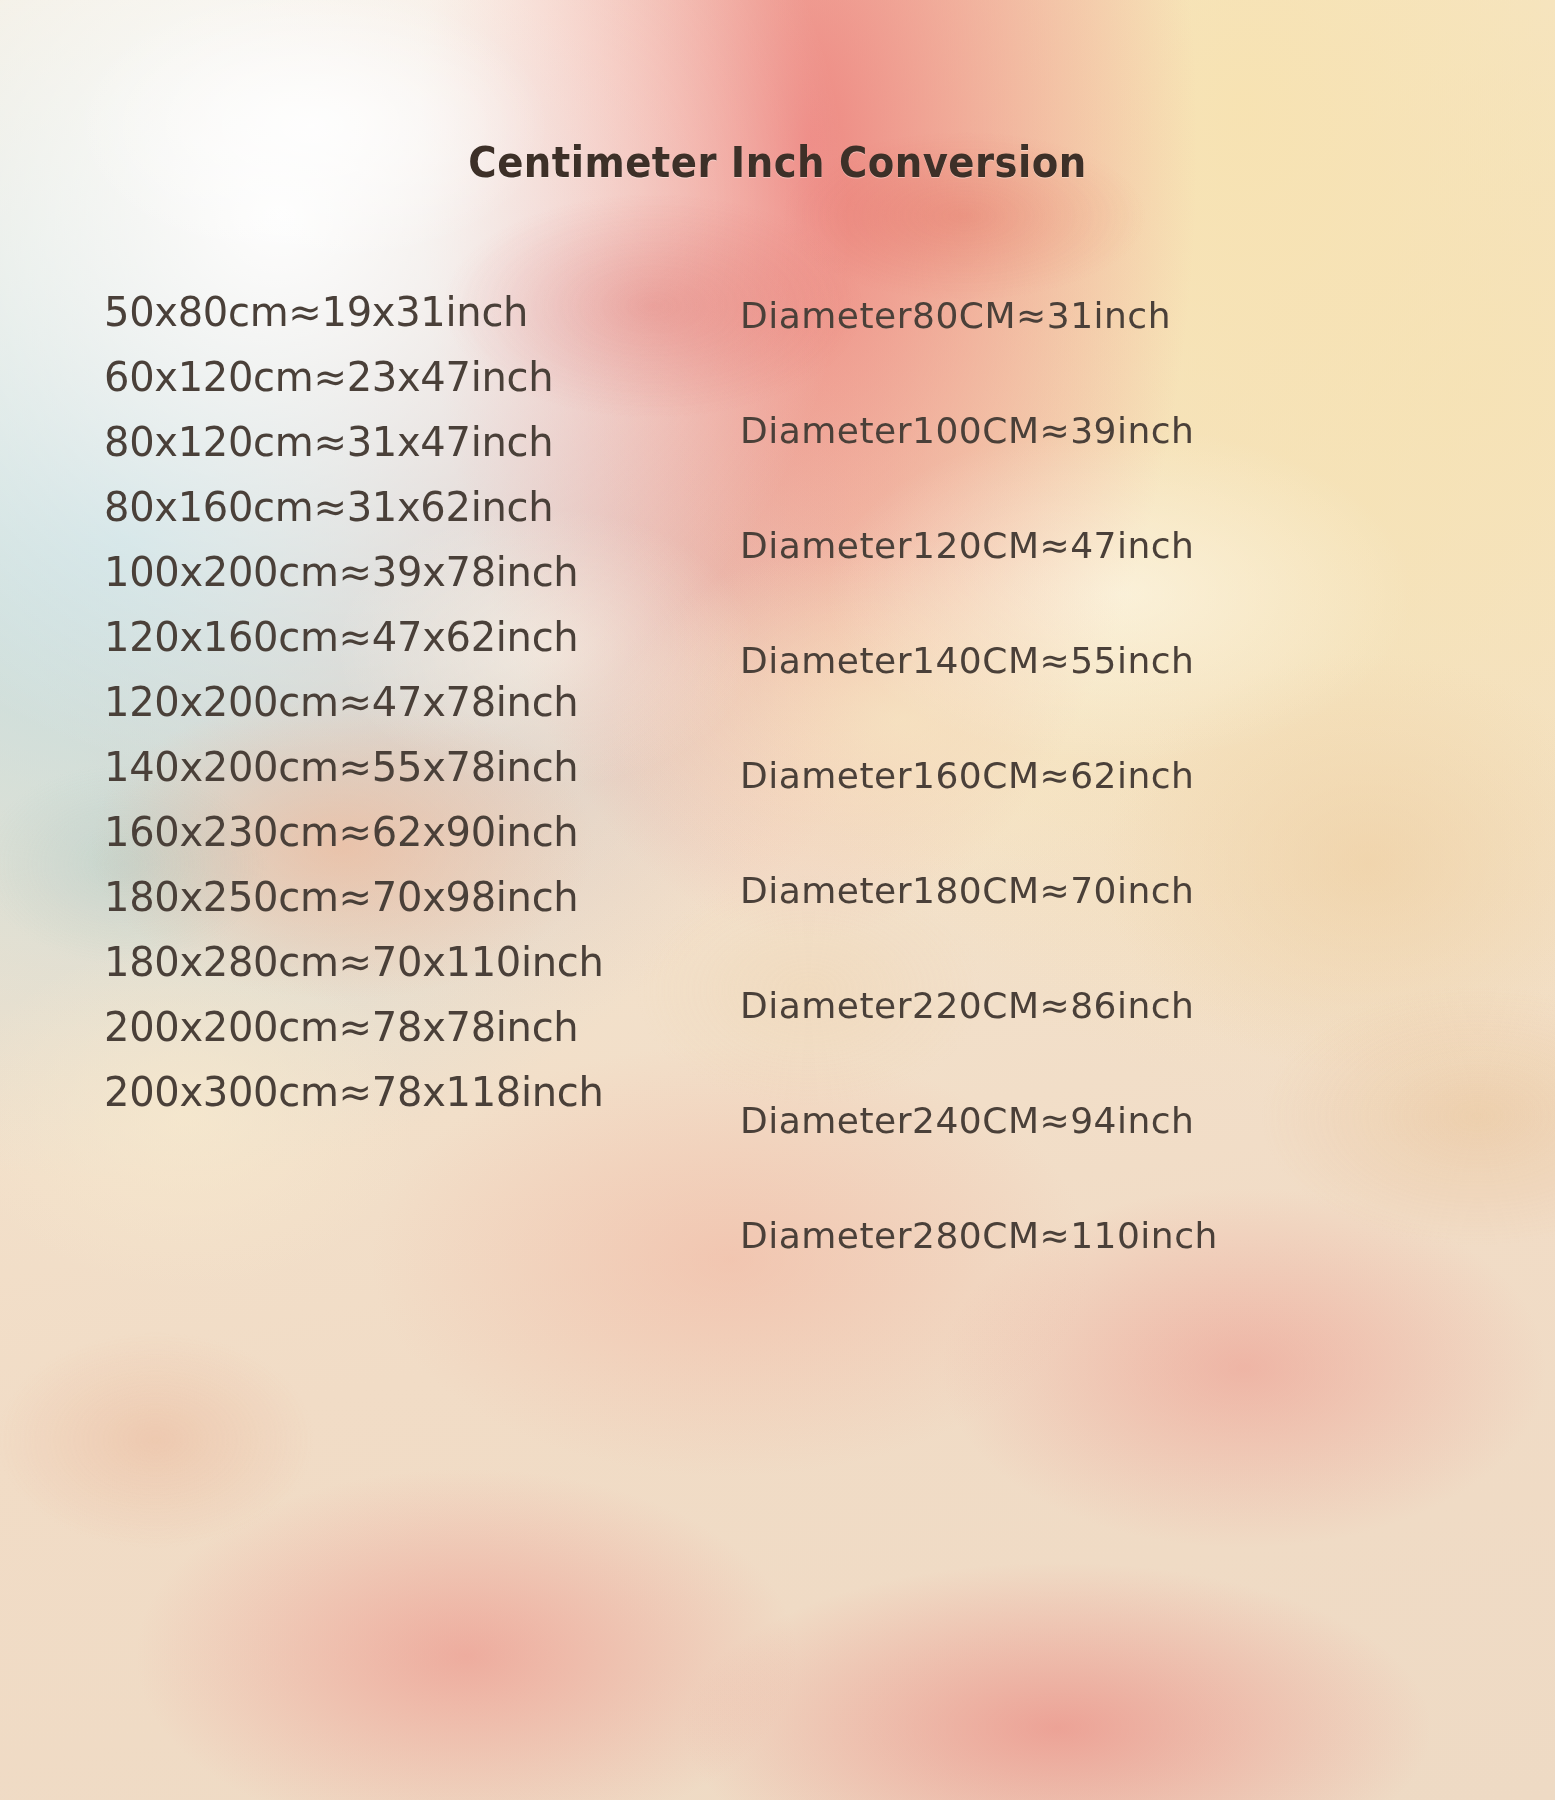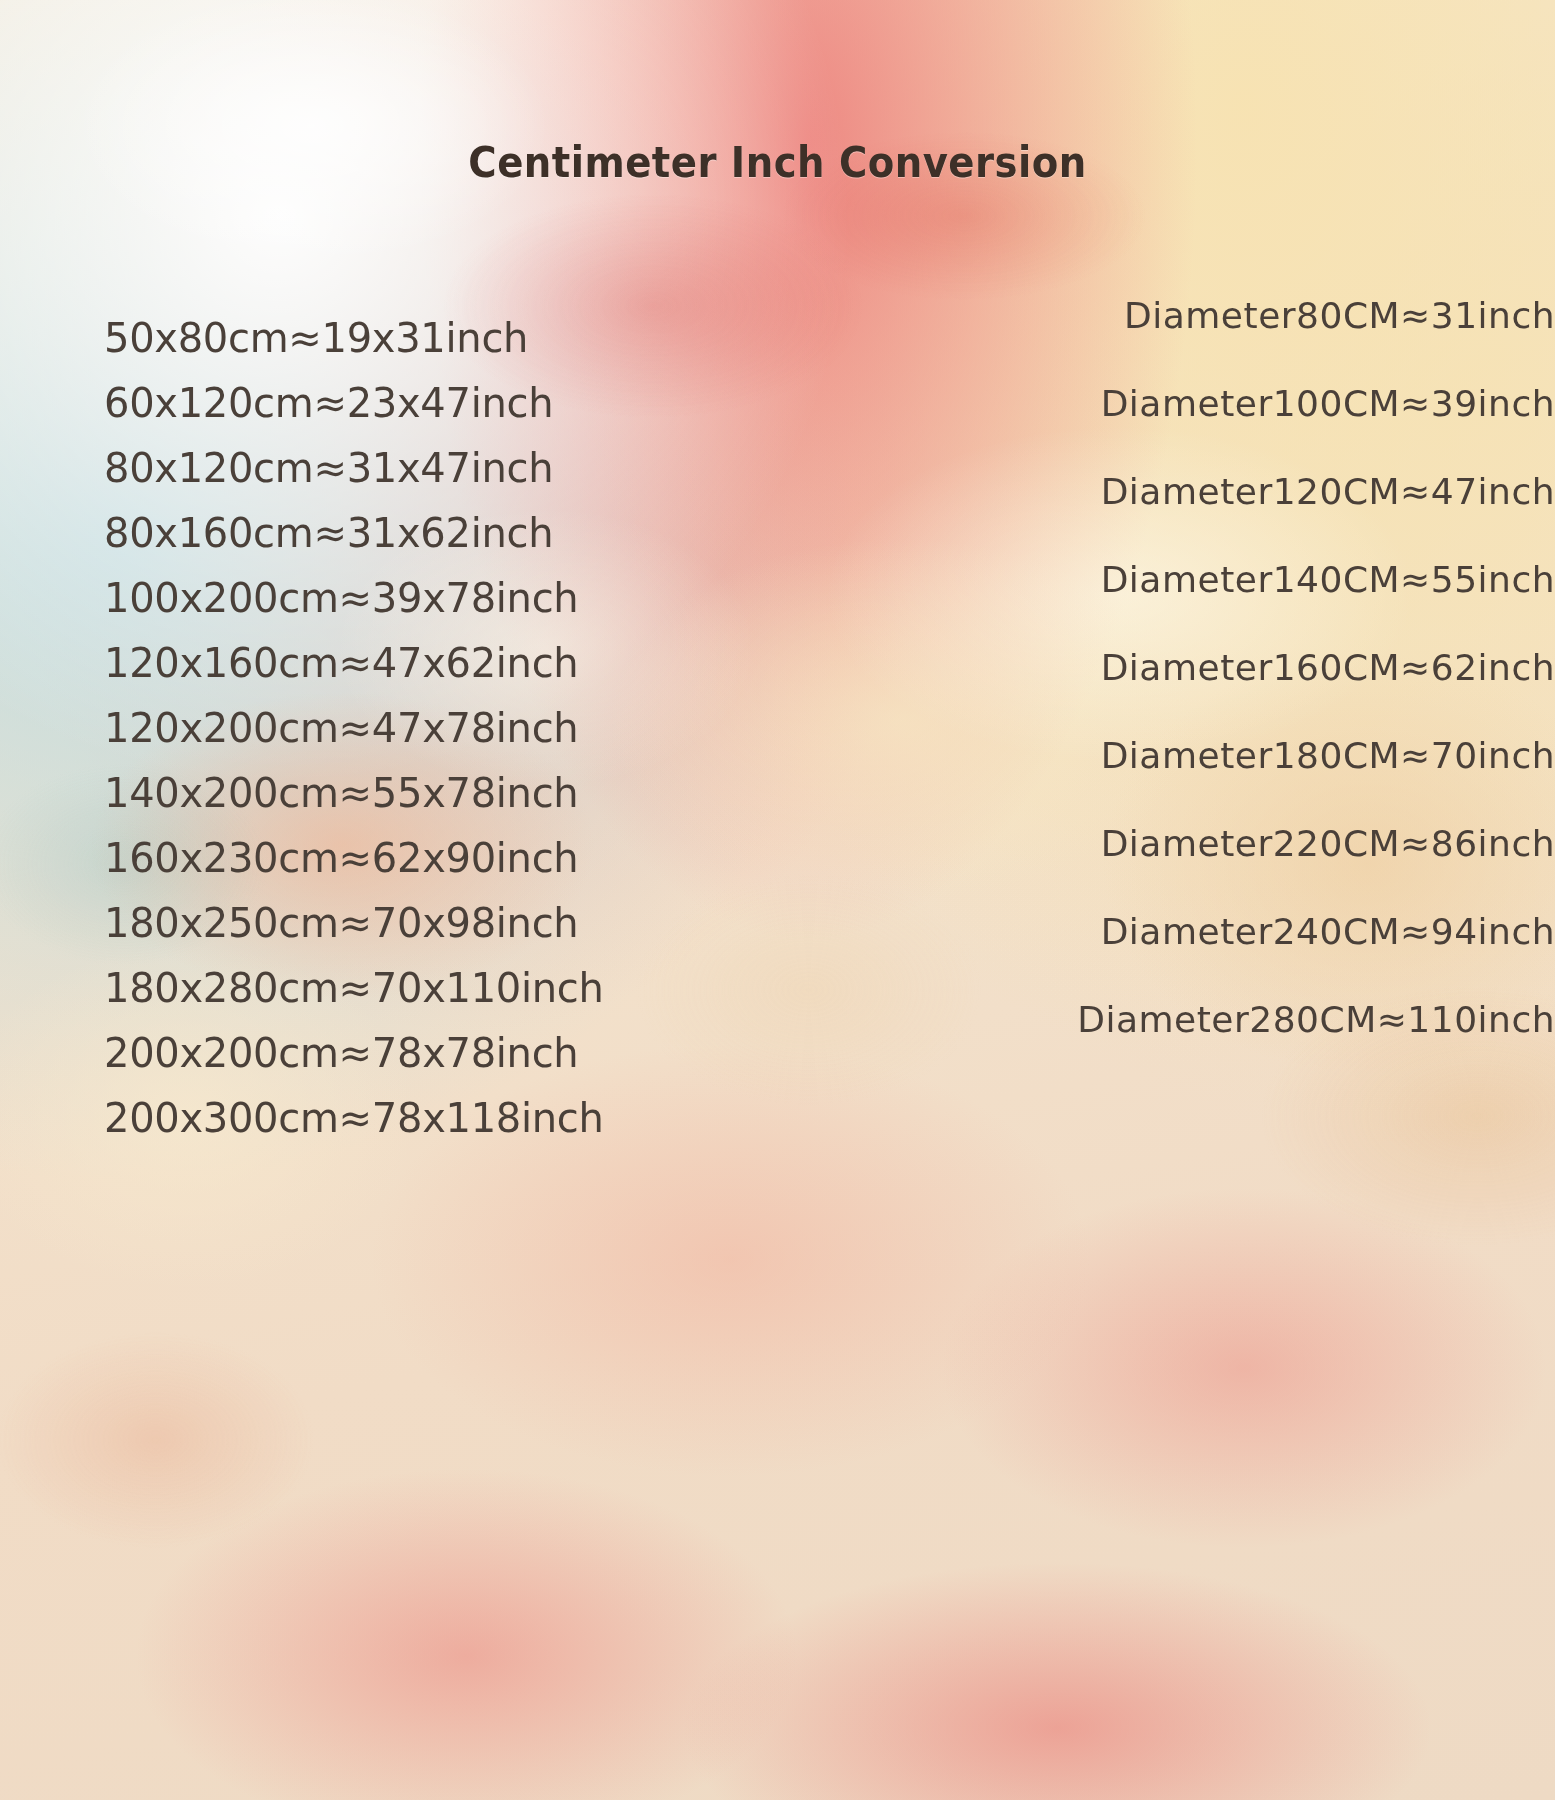--- a/index.html
+++ b/index.html
@@ -101,30 +101,28 @@
   .col {
     display: flex;
     flex-direction: column;
   }
 
   .col-left {
     width: 740px;
     padding-left: 104px;
     box-sizing: border-box;
     gap: 25px;
-    margin-top: 26px;
   }
 
   .col-right {
     width: 815px;
     padding-left: 0px;
     padding-top: 6px;
     box-sizing: border-box;
-    gap: 52px;
-    align-items: flex-end;
+    gap: 79px;
   }
 
   .row {
     font-family: "DejaVu Sans", sans-serif;
     font-size: 40px;
     line-height: 1.0;
     color: #4a4039;
     white-space: nowrap;
   }
 

